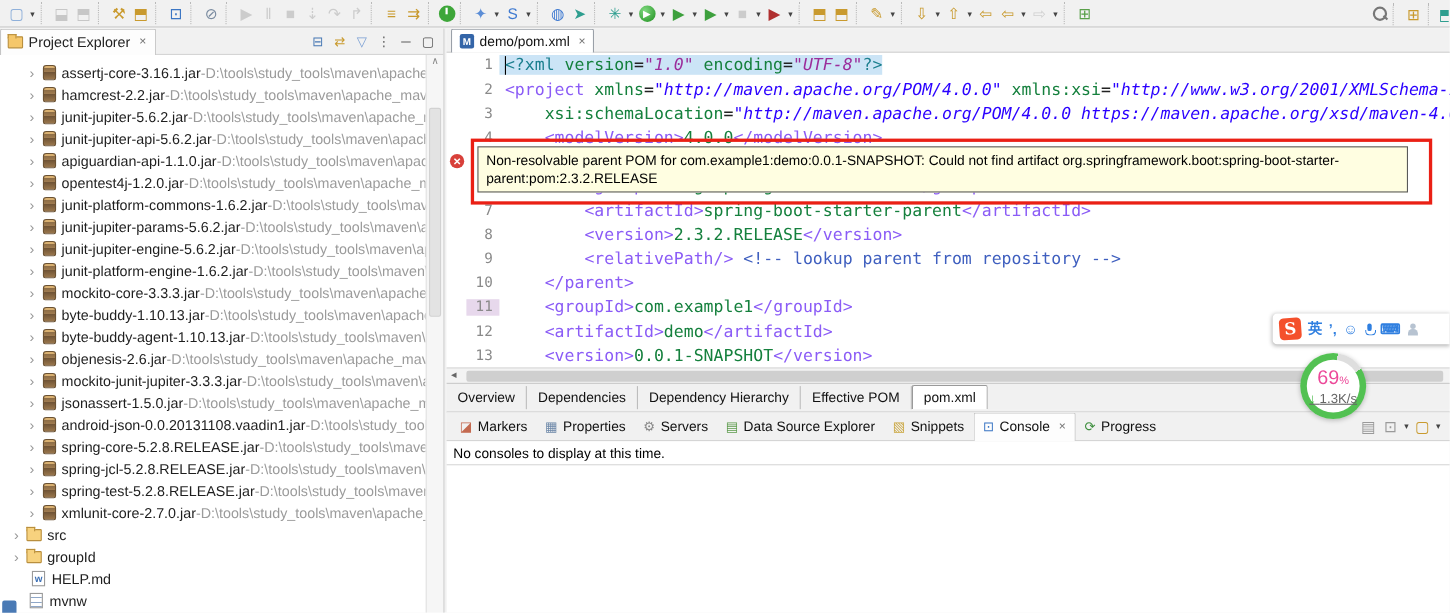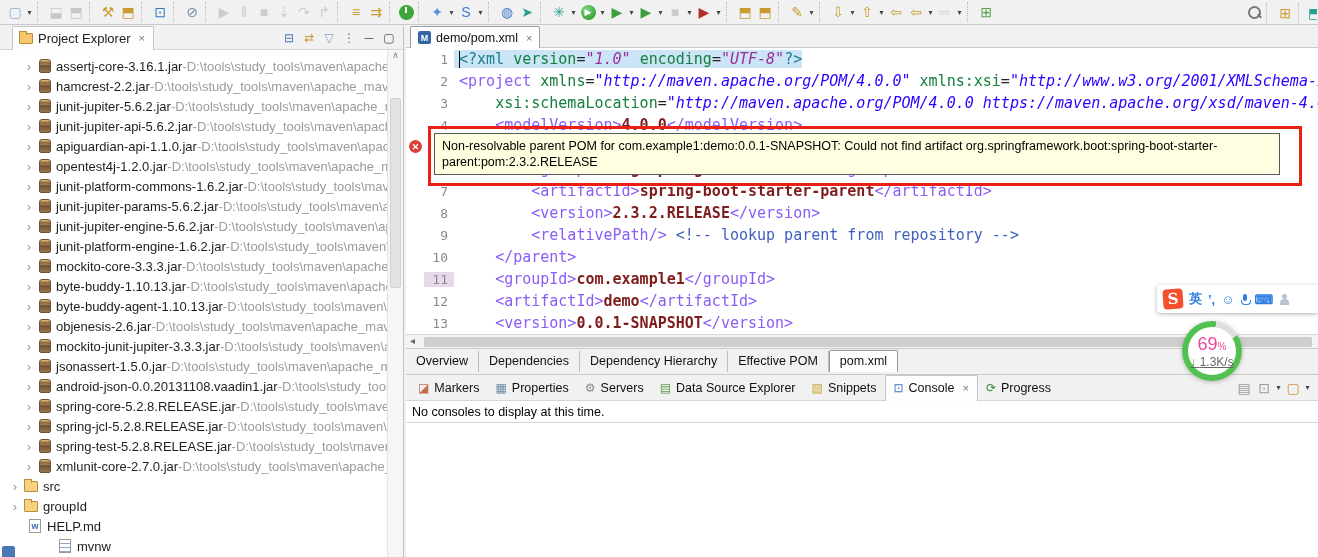--- a/index.html
+++ b/index.html
@@ -21,21 +21,21 @@
   .mag { width:14px; height:14px; position:relative; }
   .mag::before { content:""; position:absolute; left:0; top:0; width:9px; height:9px; border:2px solid #777; border-radius:50%; }
   .mag::after { content:""; position:absolute; left:9px; top:9px; width:5px; height:2px; background:#777; transform:rotate(45deg); }
   #toolbar-right { position:absolute; right:0; top:0; height:25px; display:flex; align-items:center; }
   .clip8 { width:9px; overflow:hidden; justify-content:flex-start; }
 
   
   #pe { position:absolute; left:0; top:26px; width:404px; height:531px; background:#fff; border-right:1px solid #c2c2c2; }
   #pe-header { height:24px; background:#f1f1f1; border-bottom:1px solid #d5d5d5; display:flex; align-items:center; }
   #pe-tab { display:flex; align-items:center; gap:5px; background:#fdfdfd; border:1px solid #c5c5c5; border-bottom:none;
-            border-radius:2px 2px 0 0; height:24px; padding:0 8px 0 6px; font-size:13px; color:#222;margin-left:12px; }
+            border-radius:2px 2px 0 0; height:24px; padding:0 8px 0 6px; font-size:13px; color:#222; }
   .pe-folder-ic { width:14px; height:11px; background:#f5c76a; border:1px solid #b98f3e; border-radius:1px; position:relative; }
   .pe-folder-ic::before { content:""; position:absolute; left:-1px; top:-3px; width:6px; height:3px; background:#f5c76a; border:1px solid #b98f3e; border-bottom:none; }
   .xclose { color:#777; font-size:11px; margin-left:3px; }
   #pe-icons { margin-left:auto; display:flex; align-items:center; padding-right:4px; }
   #pe-icons .tbi { font-size:12px; }
   #pe-tree { position:absolute; left:0; top:24px; right:16px; bottom:0; overflow:hidden; padding-top:6px; }
   .trow { height:20px; display:flex; align-items:center; white-space:nowrap; overflow:hidden; font-size:13px; color:#1e1e1e; }
   .twisty { color:#9a9a9a; font-size:13px; width:14px; flex:0 0 14px; text-align:center; }
   .jar-ic { flex:0 0 12px; width:12px; height:14px; margin:0 5px 0 3px; border-radius:3px 3px 2px 2px;
             background:linear-gradient(#d9b071 12%, #8a6a44 13%, #a07c50 45%, #6e5234 46%, #99764c); border:1px solid #6b5233; }
@@ -58,21 +58,21 @@
   .m-ic { width:13px; height:13px; background:#3465a8; color:#fff; font-size:9px; font-weight:bold; display:flex; align-items:center; justify-content:center; border-radius:2px; }
   #ecode { position:absolute; left:0; top:22px; right:0; height:286px; background:#fff; overflow:hidden; }
   .cl { height:22px; display:flex; align-items:center; }
   .ln { flex:0 0 30px; width:30px; text-align:right; padding-right:6px; font-family:"DejaVu Sans Mono", monospace; font-size:13px; color:#8a8a8a; margin-left:18px; }
   .lnhl { background:#e7d8ec; }
   .ct { font-family:"DejaVu Sans Mono", monospace; font-size:15px; white-space:pre; padding-left:5px; }
   .ct.cur { background:#cbe4f6; }
   .caret { display:inline-block; width:1px; height:17px; background:#000; vertical-align:middle; margin-right:-1px; }
   .c-pi{color:#1b7f8e} .c-tag{color:#8b5cf6} .c-attr{color:#15803d} .c-eq{color:#222}
   .c-val{color:#2a00ff;font-style:italic} .c-val2{color:#9b2d9b;font-style:italic}
-  .c-txt{color:#7f1d1d;font-weight:bold} .c-com{color:#3f5fbf} .c-pln{color:#000}
+  .c-txt{color:#15803d;font-weight:normal} .c-com{color:#3f5fbf} .c-pln{color:#000}
   #err-ic { position:absolute; left:3px; top:92px; width:13px; height:13px; border-radius:50%; background:#d8403a; color:#fff;
             font-size:9px; display:flex; align-items:center; justify-content:center; font-weight:bold; }
   #ehscroll { position:absolute; left:0; top:308px; right:0; height:14px; background:#f3f3f3; border-top:1px solid #d8d8d8; }
   #eh-arrow { position:absolute; left:4px; top:0; font-size:10px; color:#666; }
   #eh-thumb { position:absolute; left:18px; right:6px; top:2px; height:10px; background:#cfcfcf; border-radius:2px; }
   #ebtabs { position:absolute; left:0; top:322px; right:0; height:24px; background:#f1f1f1; border-top:1px solid #c9c9c9; display:flex; align-items:flex-end; }
   .ebtab { font-size:12.5px; color:#111; padding:3px 10px 4px; border-right:1px solid #bdbdbd; height:21px; }
   .ebtab.active { background:#fff; border:1px solid #9a9a9a; border-bottom:none; border-radius:2px 2px 0 0; height:22px; }
 
   
@@ -365,21 +365,21 @@
         </div>
         <div class="trow" style="padding-left: 8px;">
           <span class="twisty">›</span>
           <span class="folder-ic"></span>
           <span class="tlabel">groupId</span>
         </div>
         <div class="trow" style="padding-left: 26px;">
           <span class="md-ic">w</span>
           <span class="tlabel">HELP.md</span>
         </div>
-        <div class="trow" style="padding-left: 24px; margin-left: 32px;">
+        <div class="trow" style="padding-left: 24px;">
           <span class="txt-ic"></span>
           <span class="tlabel">mvnw</span>
         </div>
         <div class="trow" style="padding-left: 26px;"></div>
       </div>
     <div id="pe-scroll">
       <span>∧</span>
       <div id="pe-thumb"></div>
     </div>
   </div>

